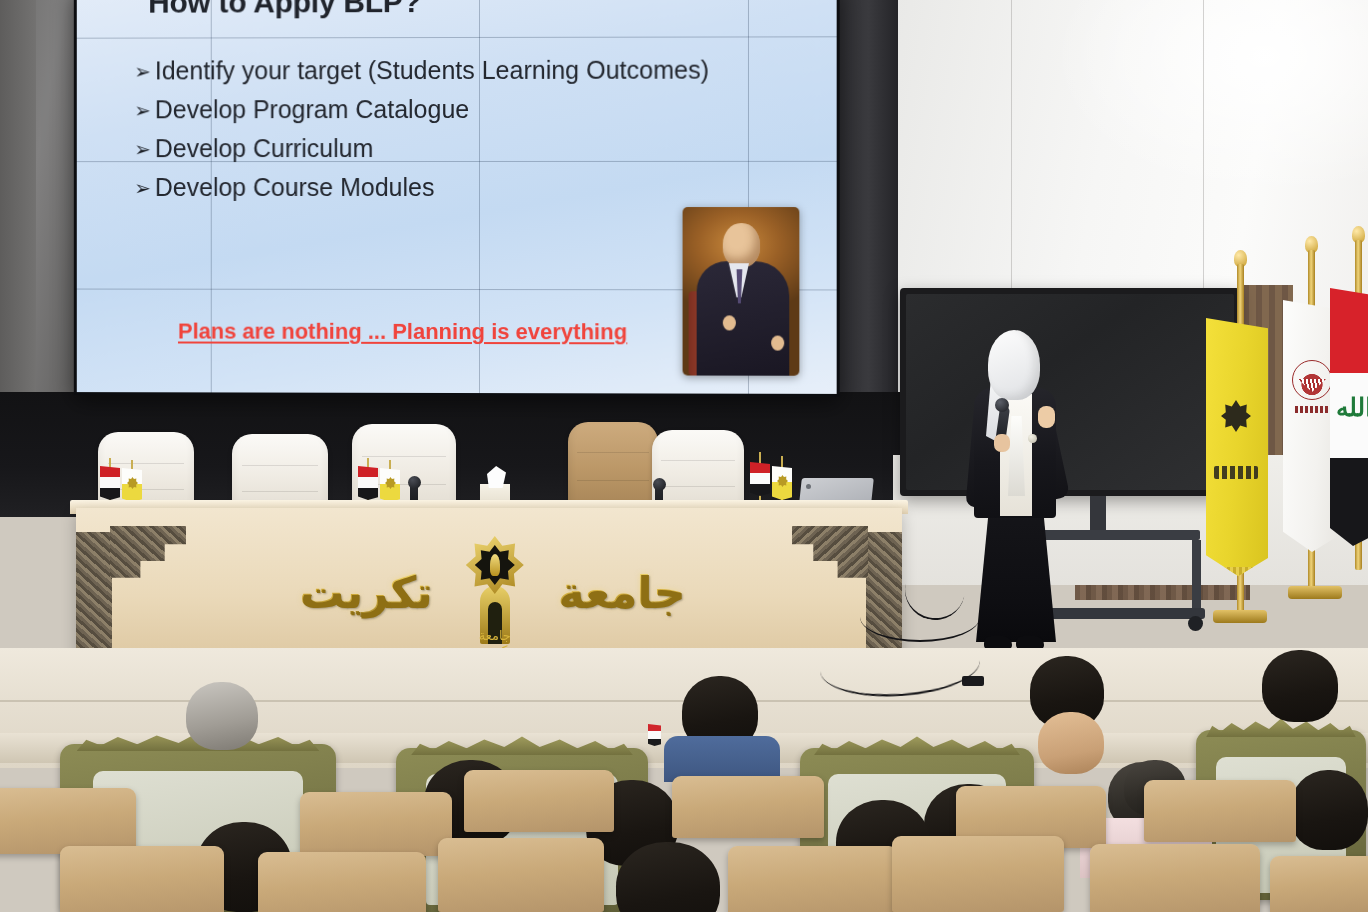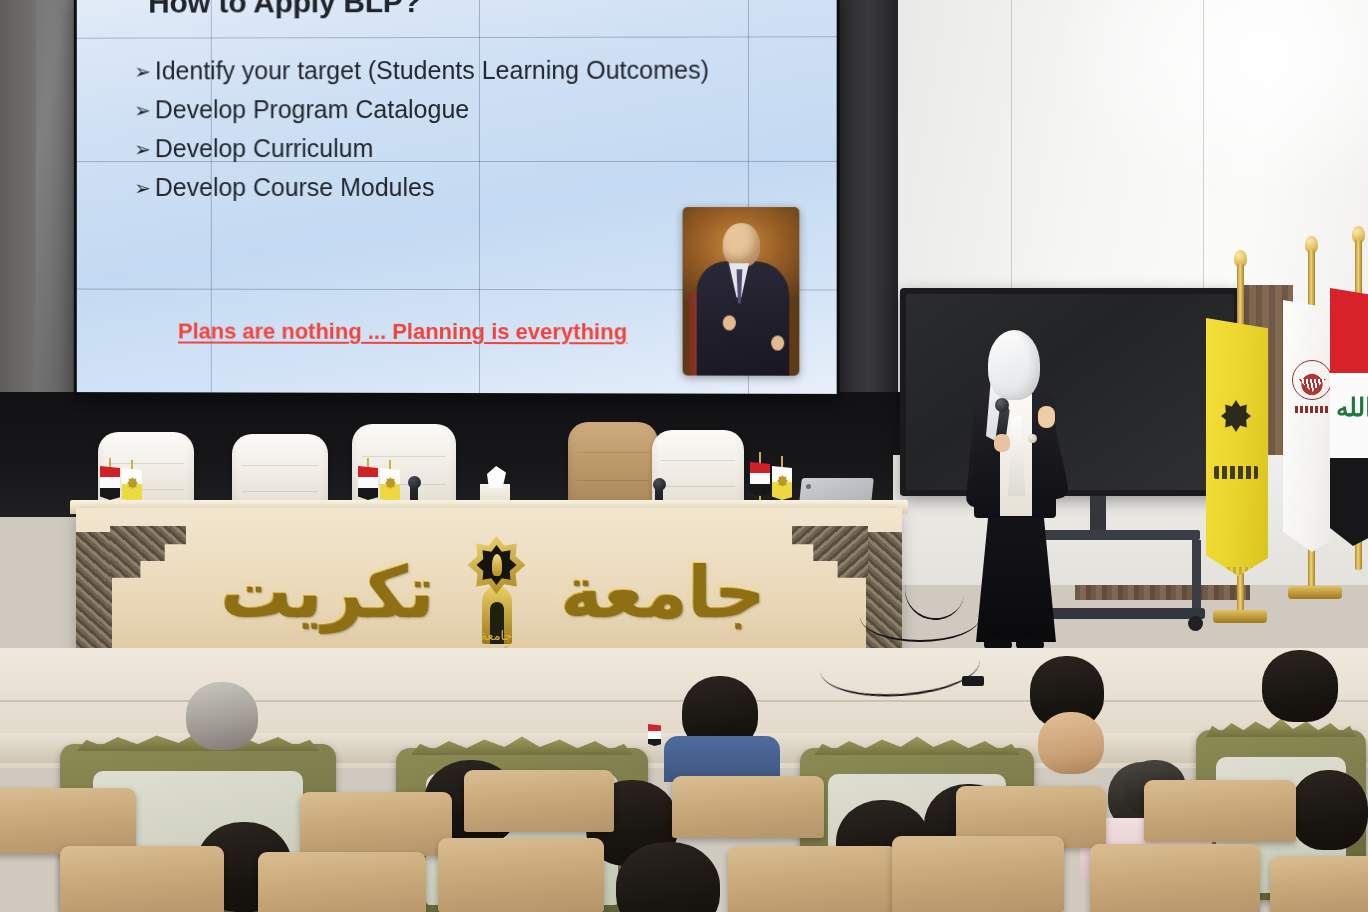--- a/index.html
+++ b/index.html
@@ -220,21 +220,21 @@
   .desk-scallop {
     position:absolute; top:18px; height:70px; width:76px;
     background:repeating-linear-gradient(42deg,#6e6352 0 3px,#8c7f68 3px 6px,#564d3f 6px 9px);
     clip-path:polygon(0 0,100% 0,100% 26%,72% 26%,72% 50%,40% 50%,40% 74%,0 74%);
   }
   .desk-banner {
     position:absolute; left:112px; top:526px; width:760px; height:130px;
     display:flex; align-items:center; justify-content:center; gap:26px;
   }
   .ar-word {
-    font-family:"DejaVu Sans", sans-serif; font-size:71px; font-weight:700;
+    font-family:"DejaVu Sans", sans-serif; font-size:44px; font-weight:700;
     color:#c9a227;
     text-shadow:1px 1px 0 #8e6f14, 2px 2px 2px rgba(0,0,0,.28), 0 0 5px rgba(240,214,120,.5);
     background:linear-gradient(180deg,#f6e27a 0%,#cfa62a 48%,#8e6f14 100%);
     -webkit-background-clip:text; background-clip:text; color:transparent;
   }
   .uni-logo {
     position:relative; width:74px; height:110px;
   }
   .ul-star {
     position:absolute; left:8px; top:0; width:58px; height:58px;

